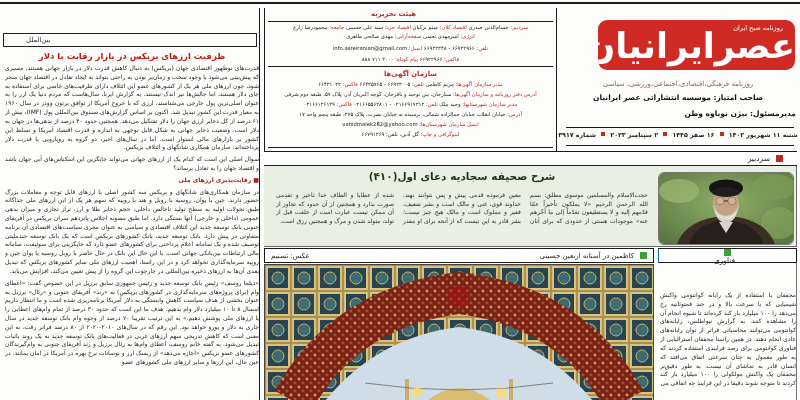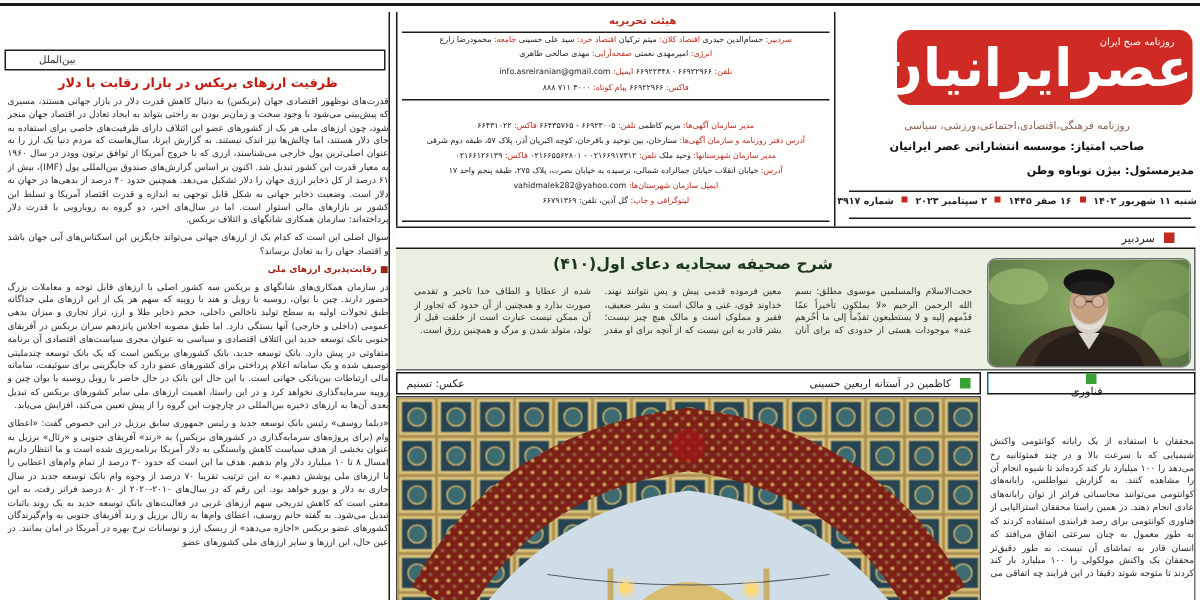--- a/index.html
+++ b/index.html
@@ -51,28 +51,29 @@
     <div class="logo-tagline">روزنامه صبح ایران</div>
     <div class="logo-text">عصرایرانیان</div>
   </div>
   <div class="abs center" style="left:560px;top:80px;width:236px;font-size:7px;color:#8c5f55;">روزنامه فرهنگی،اقتصادی،اجتماعی،ورزشی، سیاسی</div>
   <div class="abs center bold" style="left:560px;top:93px;width:236px;font-size:7.5px;color:#111;">صاحب امتیاز: موسسه انتشاراتی عصر ایرانیان</div>
   <div class="abs center bold" style="left:560px;top:109px;width:236px;font-size:7.5px;color:#111;text-align:right;">مدیرمسئول: بیژن نوباوه وطن</div>
   <div class="hline" style="left:566px;top:127px;width:228px;height:1px;"></div>
   <div class="abs center bold" style="left:558px;top:131px;width:240px;font-size:6.3px;white-space:nowrap;"><span class="k">شنبه ۱۱ شهریور ۱۴۰۲ </span><span class="sq"></span><span class="k"> ۱۶ صفر ۱۴۴۵ </span><span class="sq"></span><span class="k"> ۲ سپتامبر ۲۰۲۳ </span><span class="sq"></span><span class="k"> شماره ۳۹۱۷</span></div>
   <div class="hline" style="left:566px;top:145px;width:228px;height:1px;"></div>
 
-  <div class="abs center bold" style="left:288px;top:10px;width:281px;font-size:6.8px;color:#c02a21;">هیئت تحریریه</div>
+  <div class="abs center bold" style="left:253px;top:10px;width:281px;font-size:6.8px;color:#c02a21;">هیئت تحریریه</div>
   <div class="hline" style="left:268px;top:21px;width:285px;height:1px;"></div>
   <div class="abs mline" style="left:268px;top:25px;width:285px;"><span class="r">سردبیر: </span><span class="k">حسام‌الدین حیدری</span><span class="r">    اقتصاد کلان: </span><span class="k">میثم ترکیان</span><span class="r">    اقتصاد خرد: </span><span class="k">سید علی حسینی</span><span class="r">    جامعه: </span><span class="k">محمودرضا زارع</span></div>
   <div class="abs mline" style="left:268px;top:34px;width:285px;"><span class="r">انرژی: </span><span class="k">امیرمهدی نعمتی</span><span class="r">    صفحه‌آرایی: </span><span class="k">مهدی صالحی طاهری</span></div>
   <div class="abs mline" style="left:268px;top:46px;width:285px;"><span class="r">تلفن: </span><span class="k">۶۶۹۲۲۹۶۶ - ۶۶۹۲۲۳۴۸</span><span class="r">      ایمیل: </span><span class="k">info.asreiranian@gmail.com</span></div>
   <div class="abs mline" style="left:268px;top:57px;width:285px;"><span class="r">فاکس: </span><span class="k">۶۶۹۲۲۹۶۶</span><span class="r">      پیام کوتاه: </span><span class="k">۳۰۰۰ ۷۱۱ ۸۸۸</span></div>
   <div class="hline" style="left:268px;top:66px;width:285px;height:1px;"></div>
 
+  <div class="abs center bold" style="left:270px;top:70px;width:281px;font-size:6.8px;color:#c02a21;">سازمان آگهی‌ها</div>
   <div class="abs mline" style="left:268px;top:82px;width:285px;"><span class="r">مدیر سازمان آگهی‌ها: </span><span class="k">مریم کاظمی</span><span class="r">    تلفن: </span><span class="k">۶۶۹۲۳۰۰۵ - ۶۶۴۳۵۷۶۵</span><span class="r">    فاکس: </span><span class="k">۶۶۴۳۱۰۲۲</span></div>
   <div class="abs mline" style="left:268px;top:92px;width:285px;"><span class="r">آدرس دفتر روزنامه و سازمان آگهی‌ها: </span><span class="k">ستارخان، بین توحید و باقرخان، کوچه اکبریان آذر، پلاک ۵۷، طبقه دوم شرقی</span></div>
   <div class="abs mline" style="left:268px;top:102px;width:285px;"><span class="r">مدیر سازمان شهرستانها: </span><span class="k">وحید ملک</span><span class="r">    تلفن: </span><span class="k">۰۲۱۶۶۹۱۷۳۱۲ - ۰۲۱۶۶۵۵۶۲۸۰۱</span><span class="r">    فاکس: </span><span class="k">۰۲۱۶۶۱۲۶۱۳۹</span></div>
   <div class="abs mline" style="left:268px;top:112px;width:285px;"><span class="r">آدرس: </span><span class="k">خیابان انقلاب خیابان جمالزاده شمالی، نرسیده به خیابان نصرت، پلاک ۲۷۵، طبقه پنجم واحد ۱۷</span></div>
   <div class="abs mline" style="left:268px;top:122px;width:285px;"><span class="r">ایمیل سازمان شهرستان‌ها: </span><span class="k">vahidmalek282@yahoo.com</span></div>
   <div class="abs mline" style="left:268px;top:132px;width:285px;"><span class="r">لیتوگرافی و چاپ: </span><span class="k">گل آذین، تلفن: ۶۶۷۹۱۳۶۹</span></div>
   <div class="hline" style="left:268px;top:147px;width:285px;height:1px;"></div>
 
   <div class="abs" style="left:3px;top:33px;width:254px;height:14px;border:1px solid #222;box-sizing:border-box;display:flex;align-items:center;">
     <span style="font-size:6.8px;color:#333;padding:0 0 0 4px;margin-right:auto;margin-left:18px;direction:rtl;">بین‌الملل</span>

